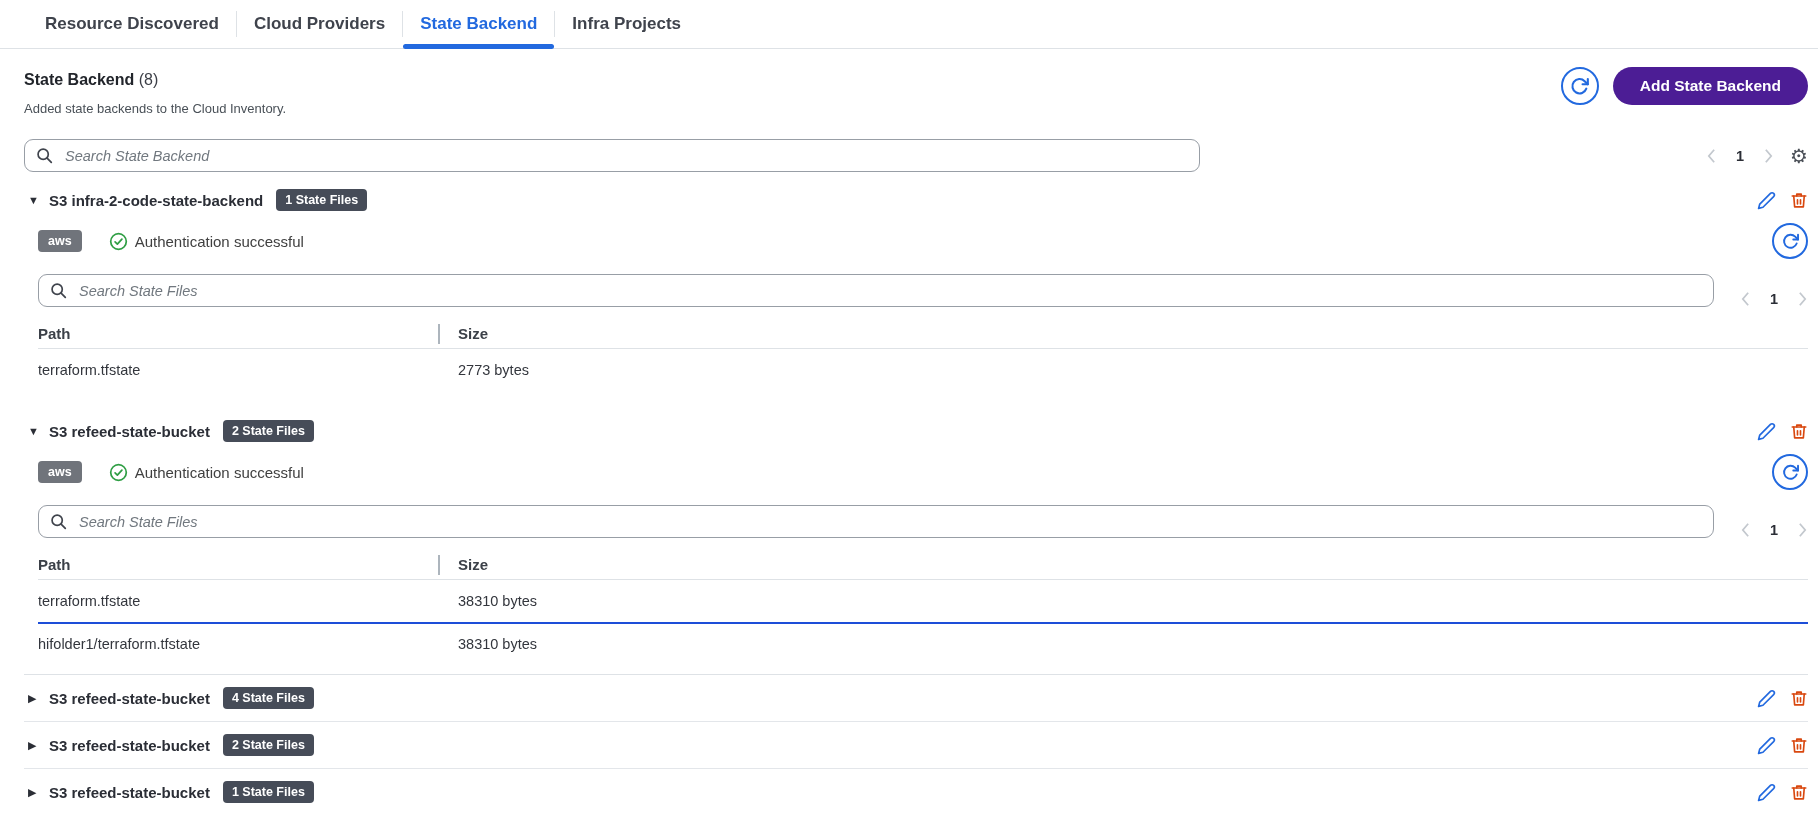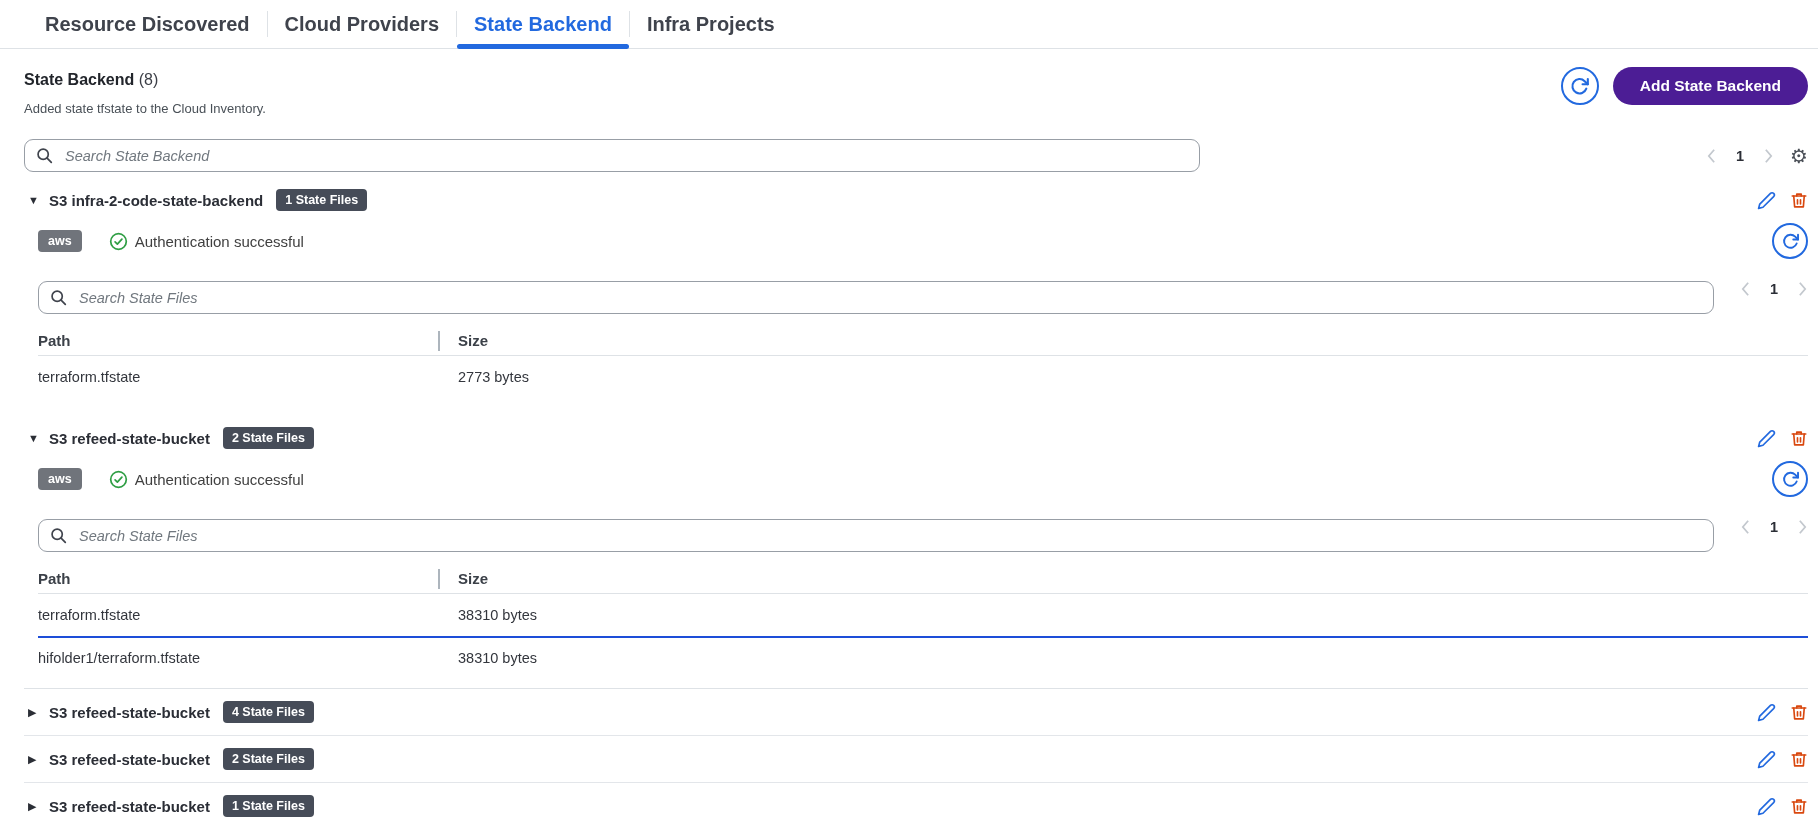--- a/index.html
+++ b/index.html
@@ -4,42 +4,42 @@
 <style>
   * { box-sizing: border-box; }
   html,body { margin:0; padding:0; background:#fff; }
   body {
     width:1818px; height:830px; overflow:hidden;
     font-family:"Liberation Sans","DejaVu Sans",sans-serif;
     color:#2f333b;
   }
   
   .tabbar { display:flex; align-items:center; height:49px; border-bottom:1px solid #dee2e6; padding-left:28px; }
-  .tab { position:relative; height:100%; display:flex; align-items:center; padding:8px 17px; font-weight:700; font-size:20px; color:#3f434c; cursor:pointer; white-space:nowrap; }
+  .tab { position:relative; height:100%; display:flex; align-items:center; padding:8px 17px; font-weight:700; font-size:17px; color:#3f434c; cursor:pointer; white-space:nowrap; }
   .tab.active { color:#2269df; }
   .tab.active::after { content:""; position:absolute; left:0; right:0; bottom:-1px; height:5px; border-radius:4px; background:#2269df; }
   .tab-divider { width:1px; height:26px; background:#dee2e6; }
 
   
   .page-header { display:flex; align-items:flex-start; justify-content:space-between; margin:18px 10px 0 24px; }
   .page-title { font-size:16px; font-weight:700; color:#22252b; line-height:26px; }
   .page-title .count { font-weight:400; color:#3b3e46; }
   .page-subtitle { margin-top:8px; font-size:13px; color:#495057; line-height:16px; }
   .header-actions { display:flex; align-items:center; gap:14px; }
   .circle-btn { width:38px; height:38px; border-radius:50%; border:2.6px solid #2269df; background:#fff; color:#2269df; display:flex; align-items:center; justify-content:center; cursor:pointer; padding:0; }
   .circle-btn.small { width:36px; height:36px; }
   .primary-btn { height:38px; border:none; border-radius:19px; background:#4c1d95; color:#fff; font-weight:700; font-size:15.5px; padding:0 27px; cursor:pointer; font-family:inherit; white-space:nowrap; }
 
   
   .search-box { display:flex; align-items:center; gap:10px; height:33px; border:1.6px solid #989ea6; border-radius:9px; padding:0 11px; background:#fff; }
   .search-box input { flex:1; border:none; outline:none; background:transparent; font-family:inherit; font-size:14.5px; font-style:italic; color:#495057; }
   .search-box input::placeholder { color:#71787f; font-style:italic; opacity:1; }
   .top-search-row { display:flex; align-items:center; margin:22px 10px 0 24px; }
   .top-search-row .search-box { width:1176px; }
-  .inner-search-row { display:flex; align-items:flex-start; margin:27px 10px 0 38px; }
+  .inner-search-row { display:flex; align-items:flex-end; margin:20px 10px 0 38px; }
   .inner-search-row .search-box { flex:1; }
   .pager { display:flex; align-items:center; gap:19px; margin-left:26px; color:#c3c8ce; }
   .pager .page-num { color:#2b2e36; font-weight:700; font-size:14.5px; }
   .pager-chevron { display:flex; cursor:pointer; color:#c3c8ce; }
   .gear { margin-left:16px; color:#4a4f57; display:flex; cursor:pointer; }
 
   
   .backend-row { display:flex; align-items:center; height:28px; margin:14px 10px 0 28px; }
   .caret { width:17px; font-size:11px; color:#2b2e36; cursor:pointer; flex:none; }
   .backend-name { font-weight:700; font-size:15px; color:#2b2e36; margin-left:4px; white-space:nowrap; }
@@ -79,21 +79,21 @@
   <div class="tab-divider"></div>
   <div class="tab">Infra Projects</div>
 </div>
 
 <div class="page-header">
   <div>
     <div class="page-title">
       <span>State Backend</span>
       <span class="count">(8)</span>
     </div>
-    <div class="page-subtitle">Added state tfstate to the Cloud Inventory.</div>
+    <div class="page-subtitle">Added state backends to the Cloud Inventory.</div>
   </div>
   <div class="header-actions">
     <button class="circle-btn">
       <span style="display:flex;">
         <svg width="21" height="21" viewBox="0 0 24 24" fill="none" stroke="currentColor" stroke-width="2.4" stroke-linecap="round" stroke-linejoin="round">
             <polyline points="21.5 3.5 21.5 9.5 15.5 9.5"></polyline>
             <path d="M19.8 14.5a8.2 8.2 0 1 1-1.9-8.6l3.6 3.6"></path>
           </svg>
       </span>
     </button>

